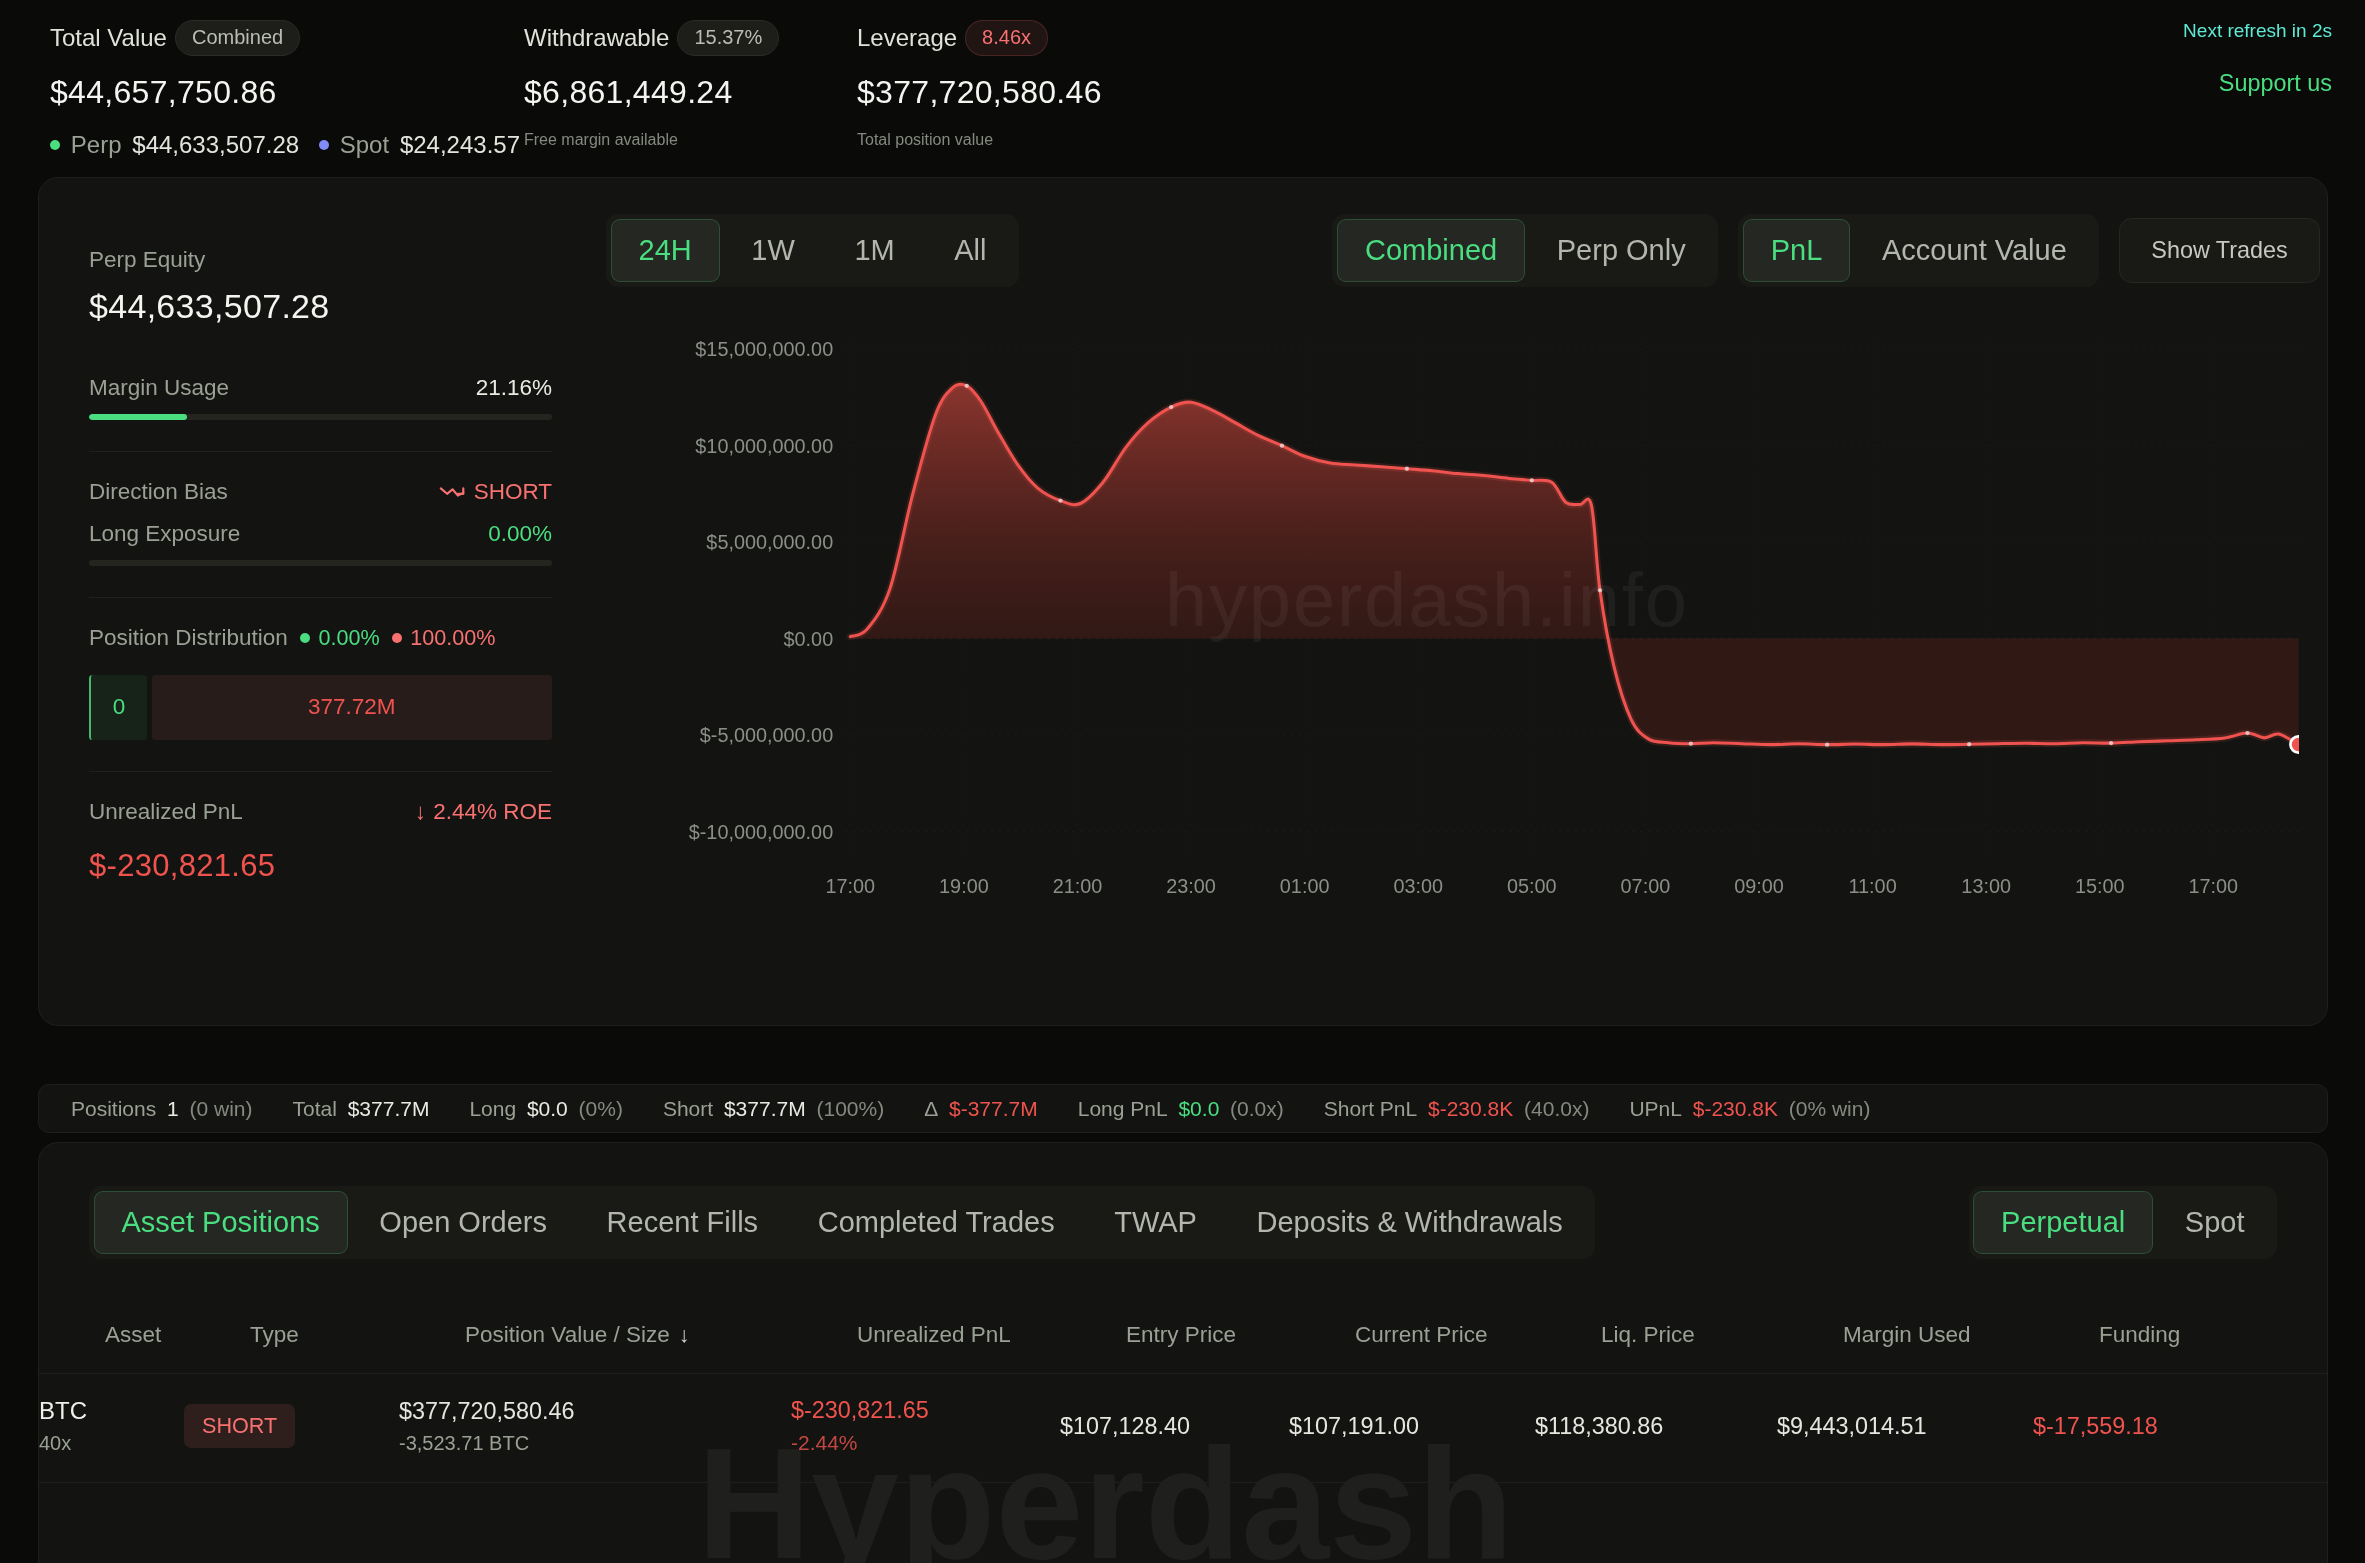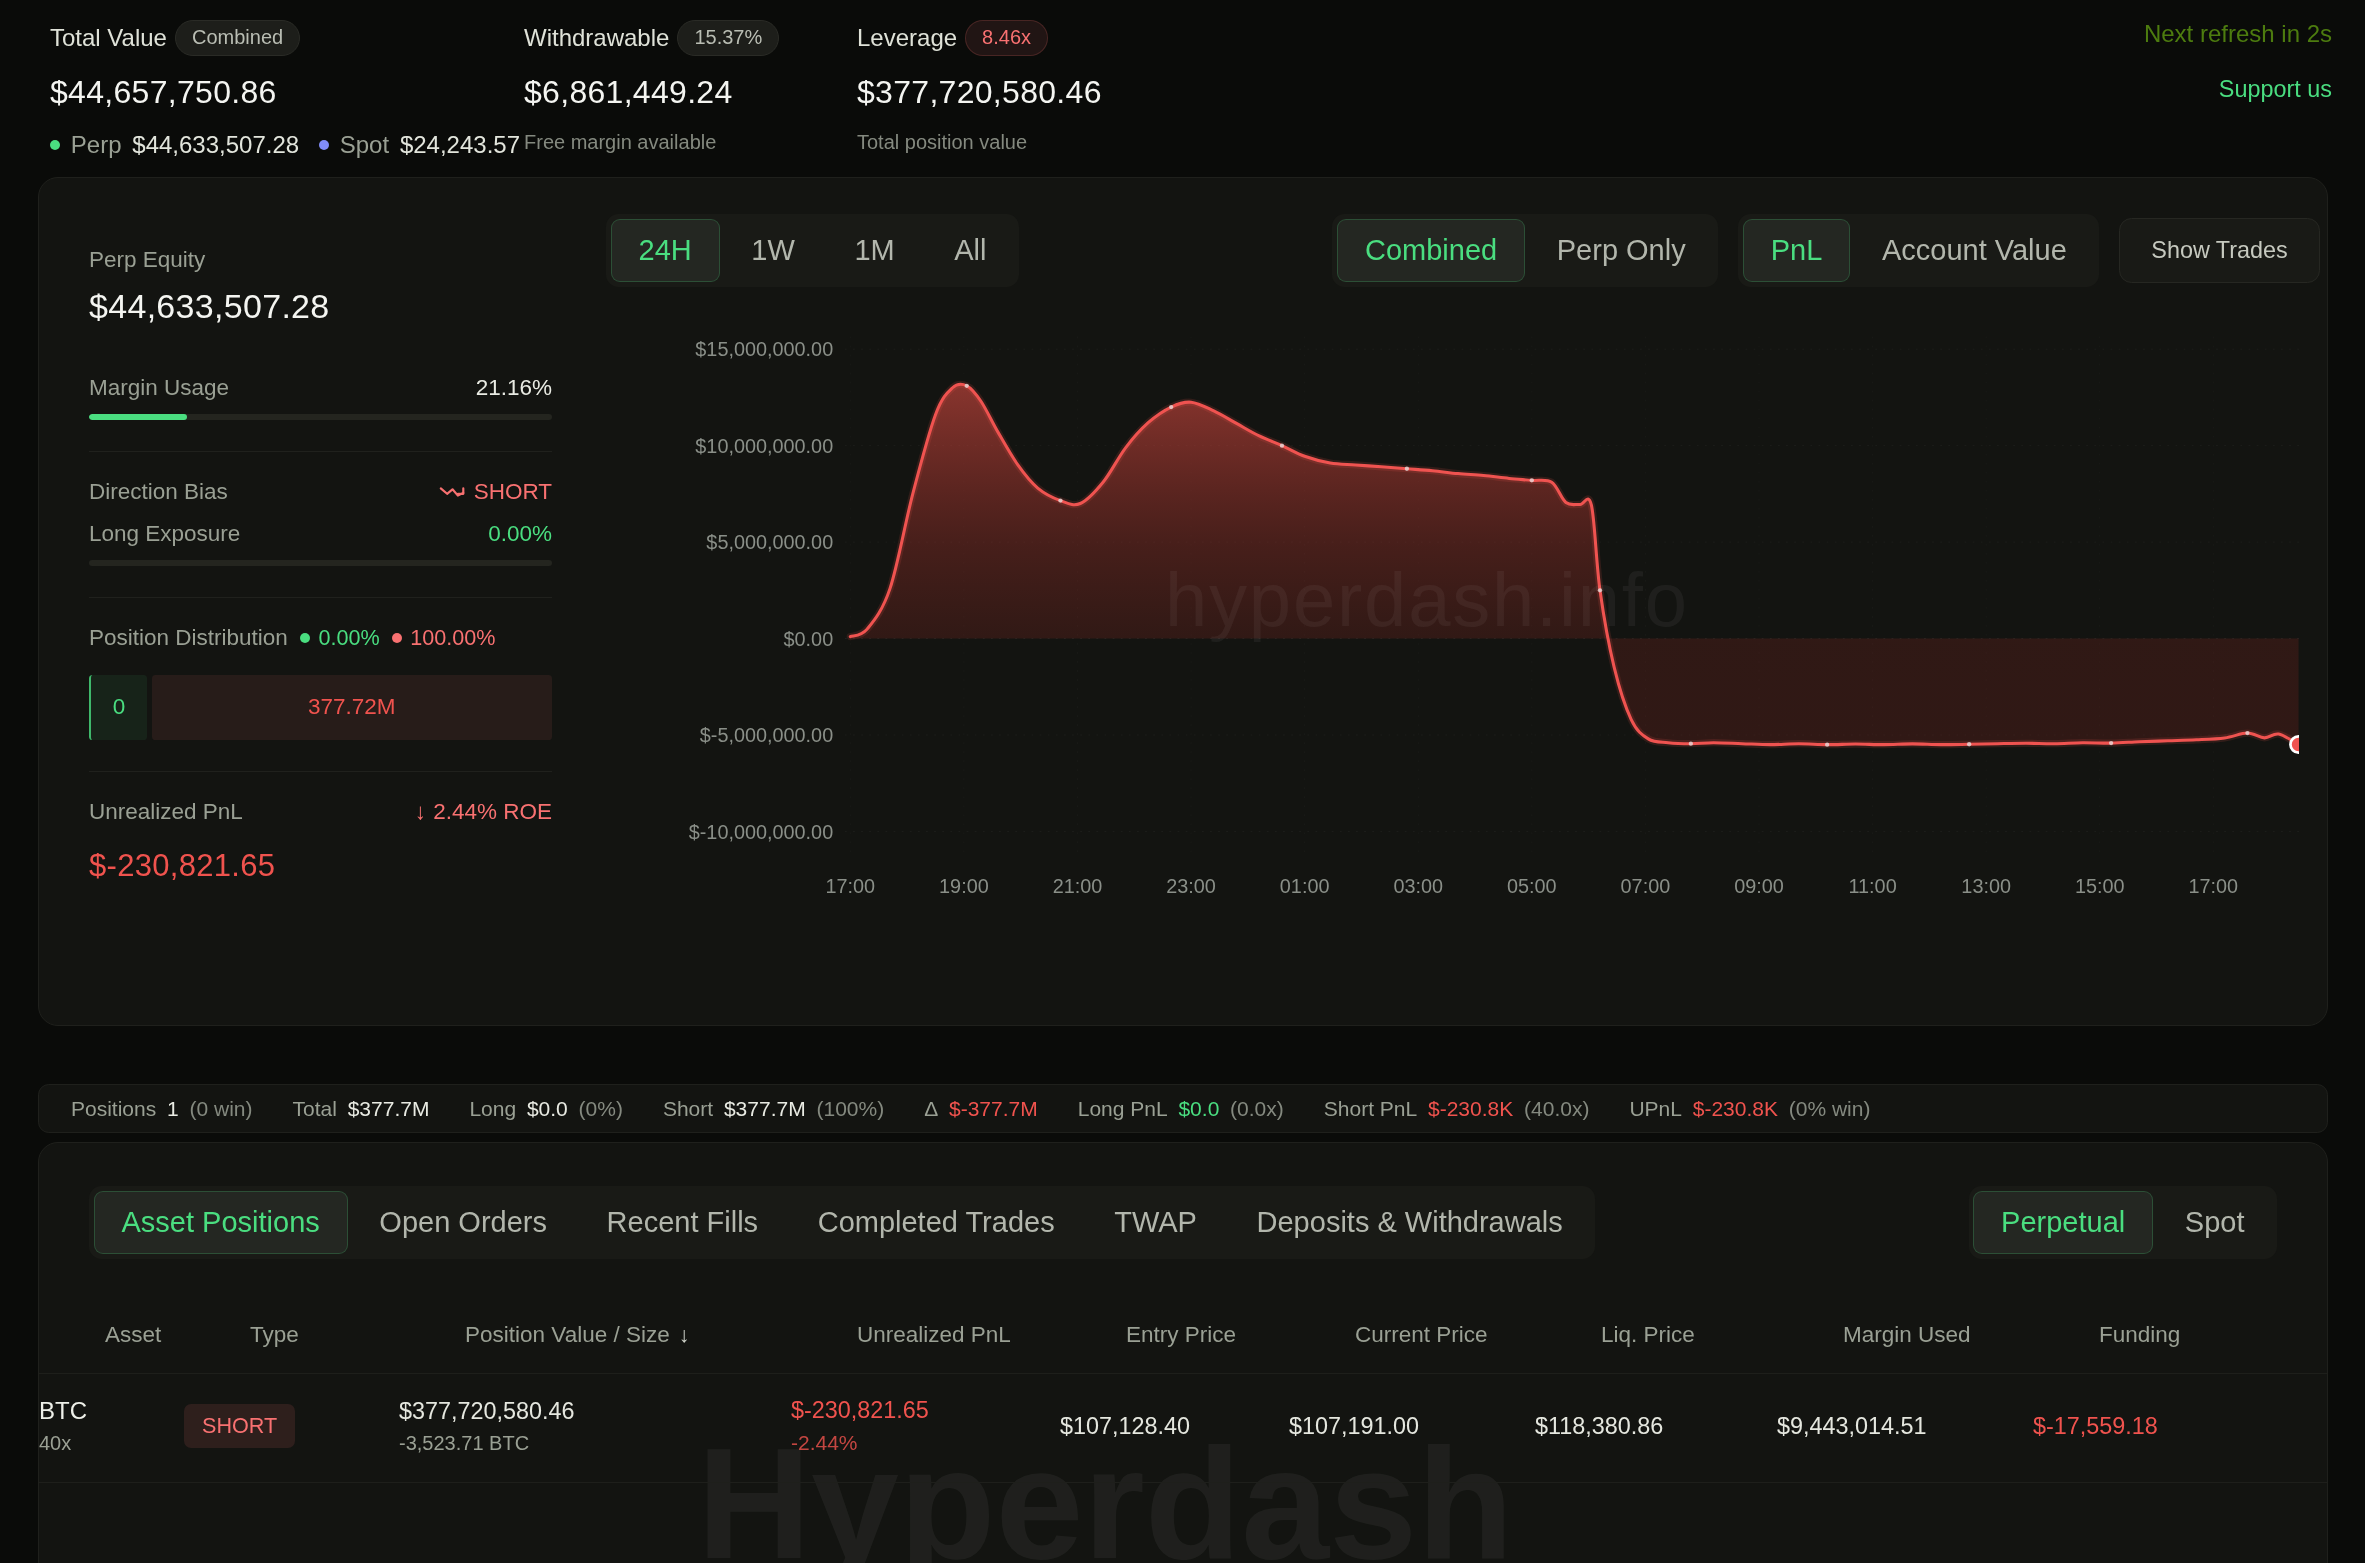--- a/index.html
+++ b/index.html
@@ -29,23 +29,23 @@
   .stat-top{display:flex;align-items:center;gap:8px}
   .stat-label{font-size:24px;color:#dfe2d8}
   .pill{font-size:20px;color:#b9bdb3;background:#1d1e1a;border:0.9px solid #2a2b26;border-radius:901px;padding:5.4px 16px}
   .pill.red{color:var(--red-soft);background:rgba(248,113,113,.1);border-color:rgba(248,113,113,.18)}
   .stat-value{font-size:32px;font-weight:500;color:#f4f5f1;margin-top:18px;letter-spacing:0.3px}
   .stat-sub{display:flex;align-items:center;gap:10.8px;margin-top:20px;font-size:24px;color:var(--text-dim)}
   .stat-sub .num{color:#e2e5dc}
   .dot{width:10px;height:10px;border-radius:50%;display:inline-block}
   .dot.green{background:var(--green)}
   .dot.blue{background:var(--blue)}
-  .caption{margin-top:20px;font-size:20px;color:var(--text-faint)}
+  .caption{margin-top:20px;font-size:16px;color:var(--text-faint)}
   .header-right{position:absolute;top:20px;right:34px;text-align:right}
-  .refresh{font-size:24px;color:#4d7c0f}
+  .refresh{font-size:19px;color:#5eead4}
   .support{font-size:23.4px;color:var(--green);margin-top:28px;cursor:pointer}
   
   .main-card{
     margin:0 38px;height:849px;background:var(--card);border:0.9px solid var(--card-border);
     border-radius:20px;display:flex;padding:0 7.2px 0 50px;
   }
   .sidebar{width:463px;flex:0 0 463px;padding-top:69px;margin-right:54px}
   .sb-label{font-size:22.5px;color:var(--text-dim)}
   .sb-big{font-size:34px;font-weight:500;color:#f4f5f1;margin-top:14.4px;letter-spacing:0.3px}
   .sb-row{display:flex;justify-content:space-between;align-items:center}

